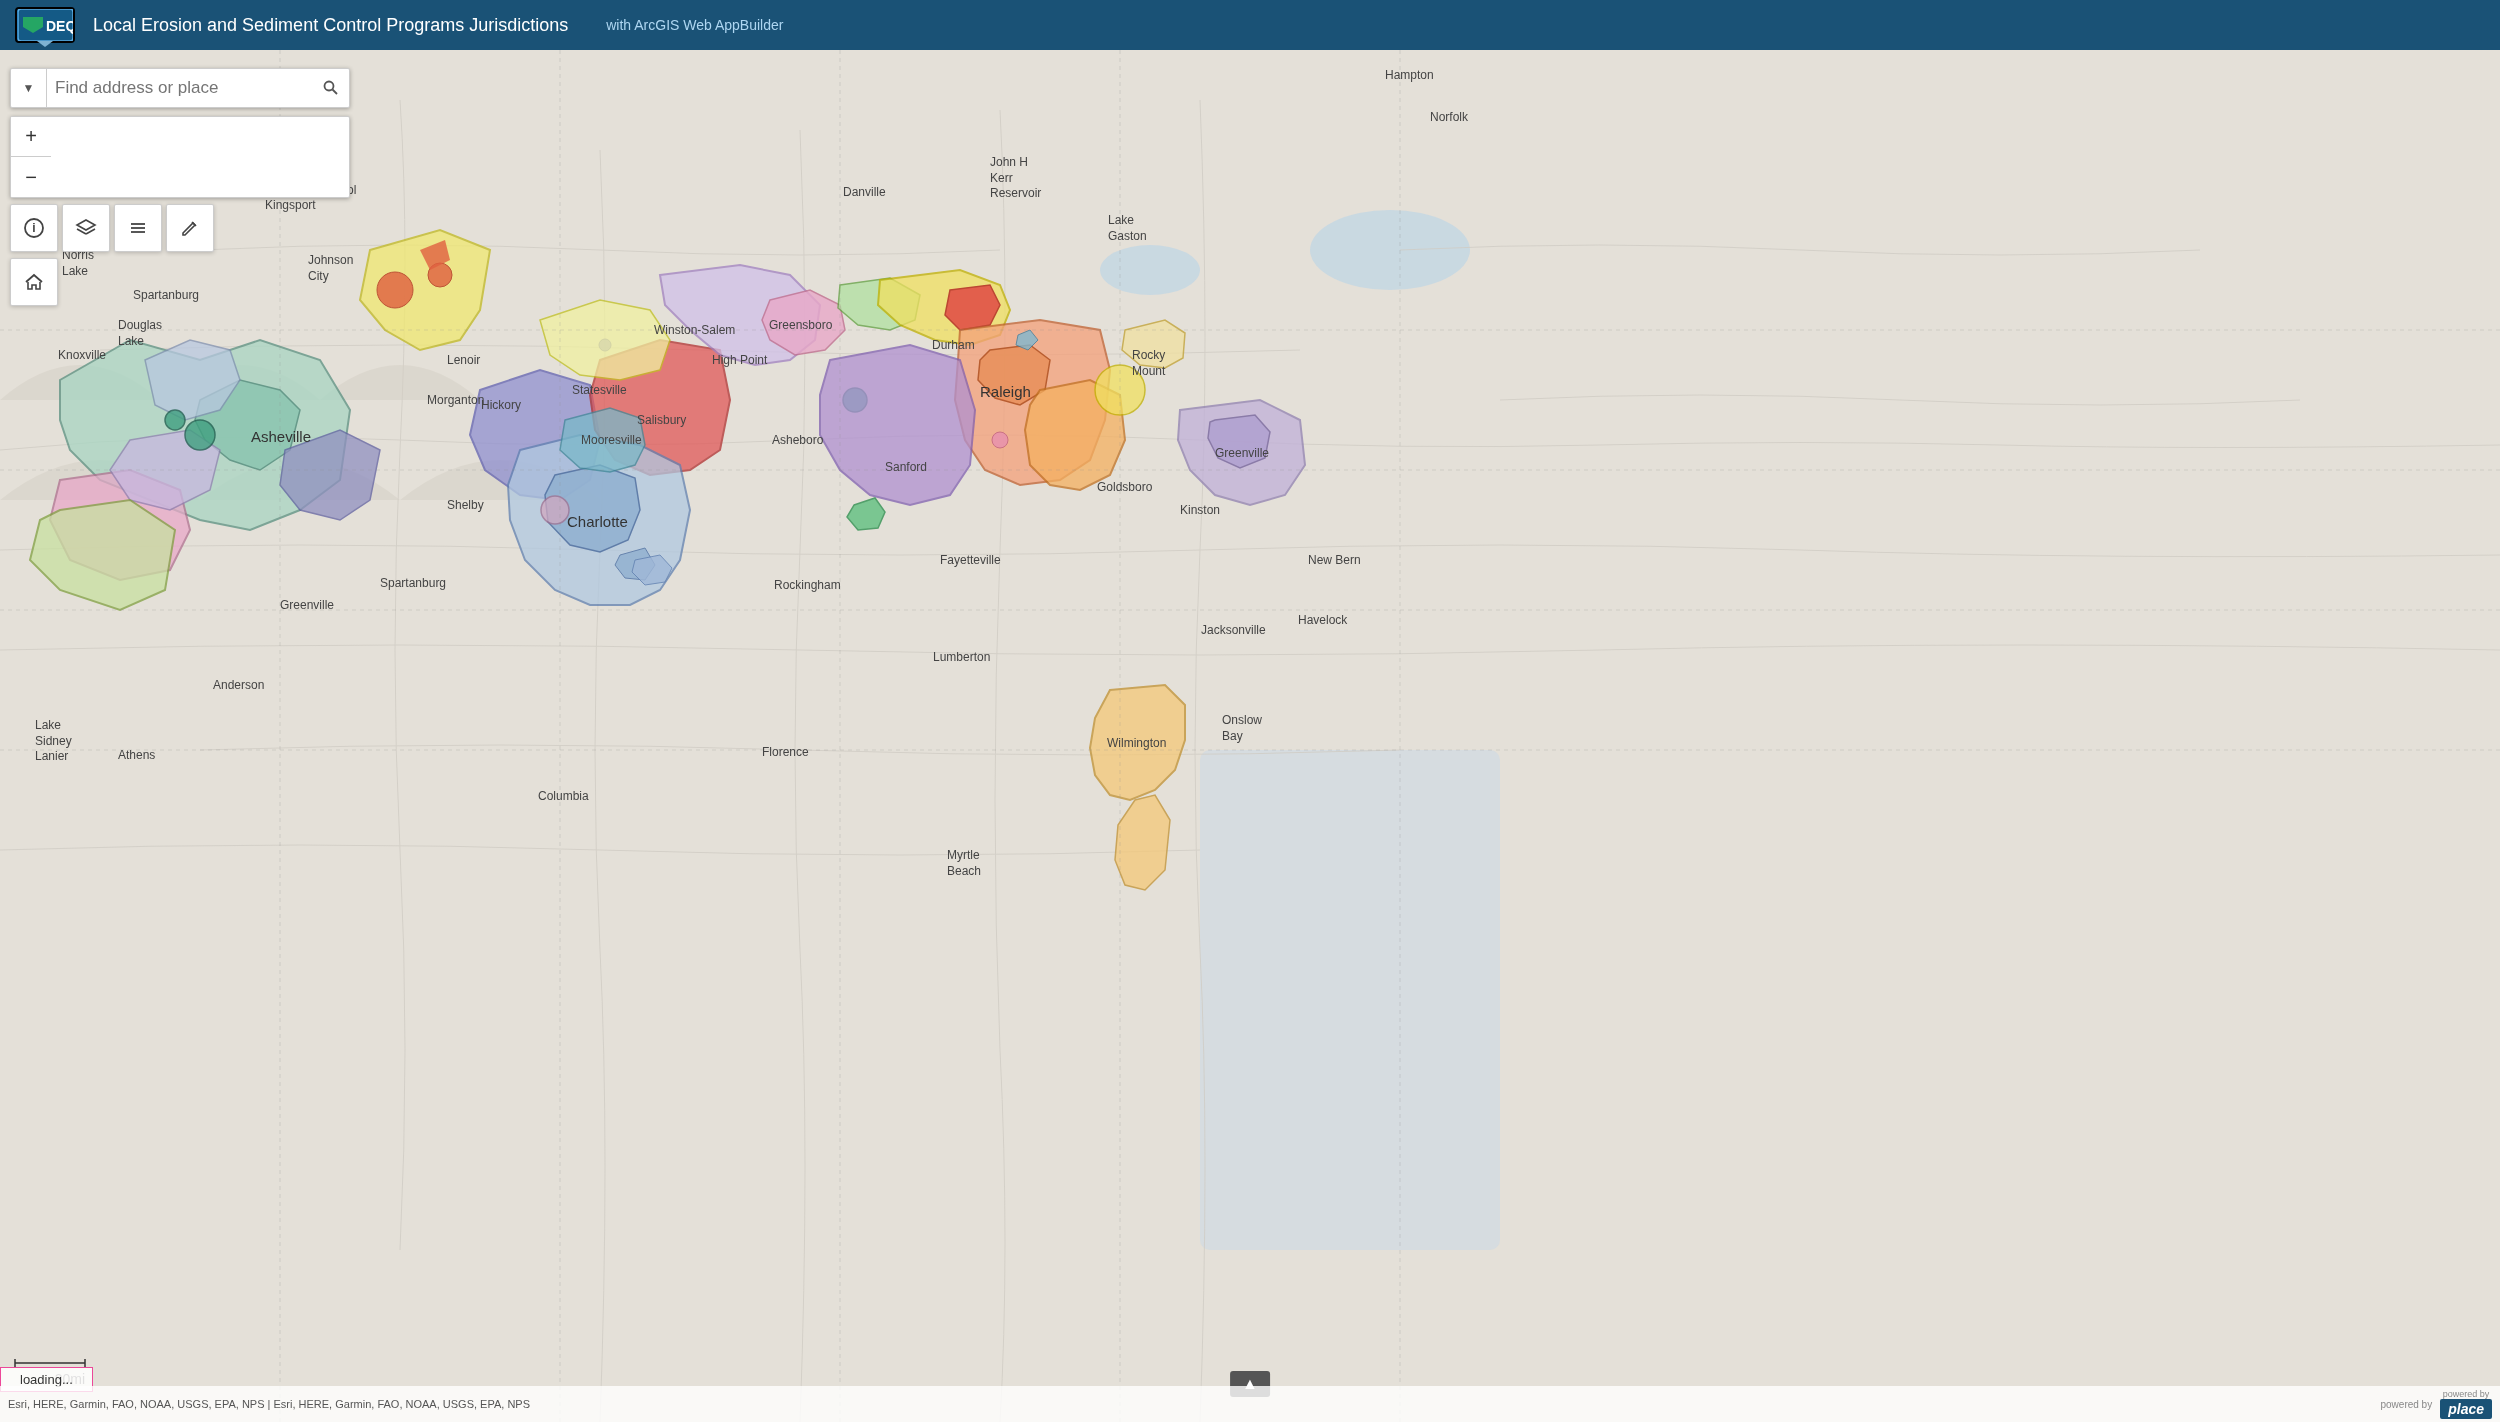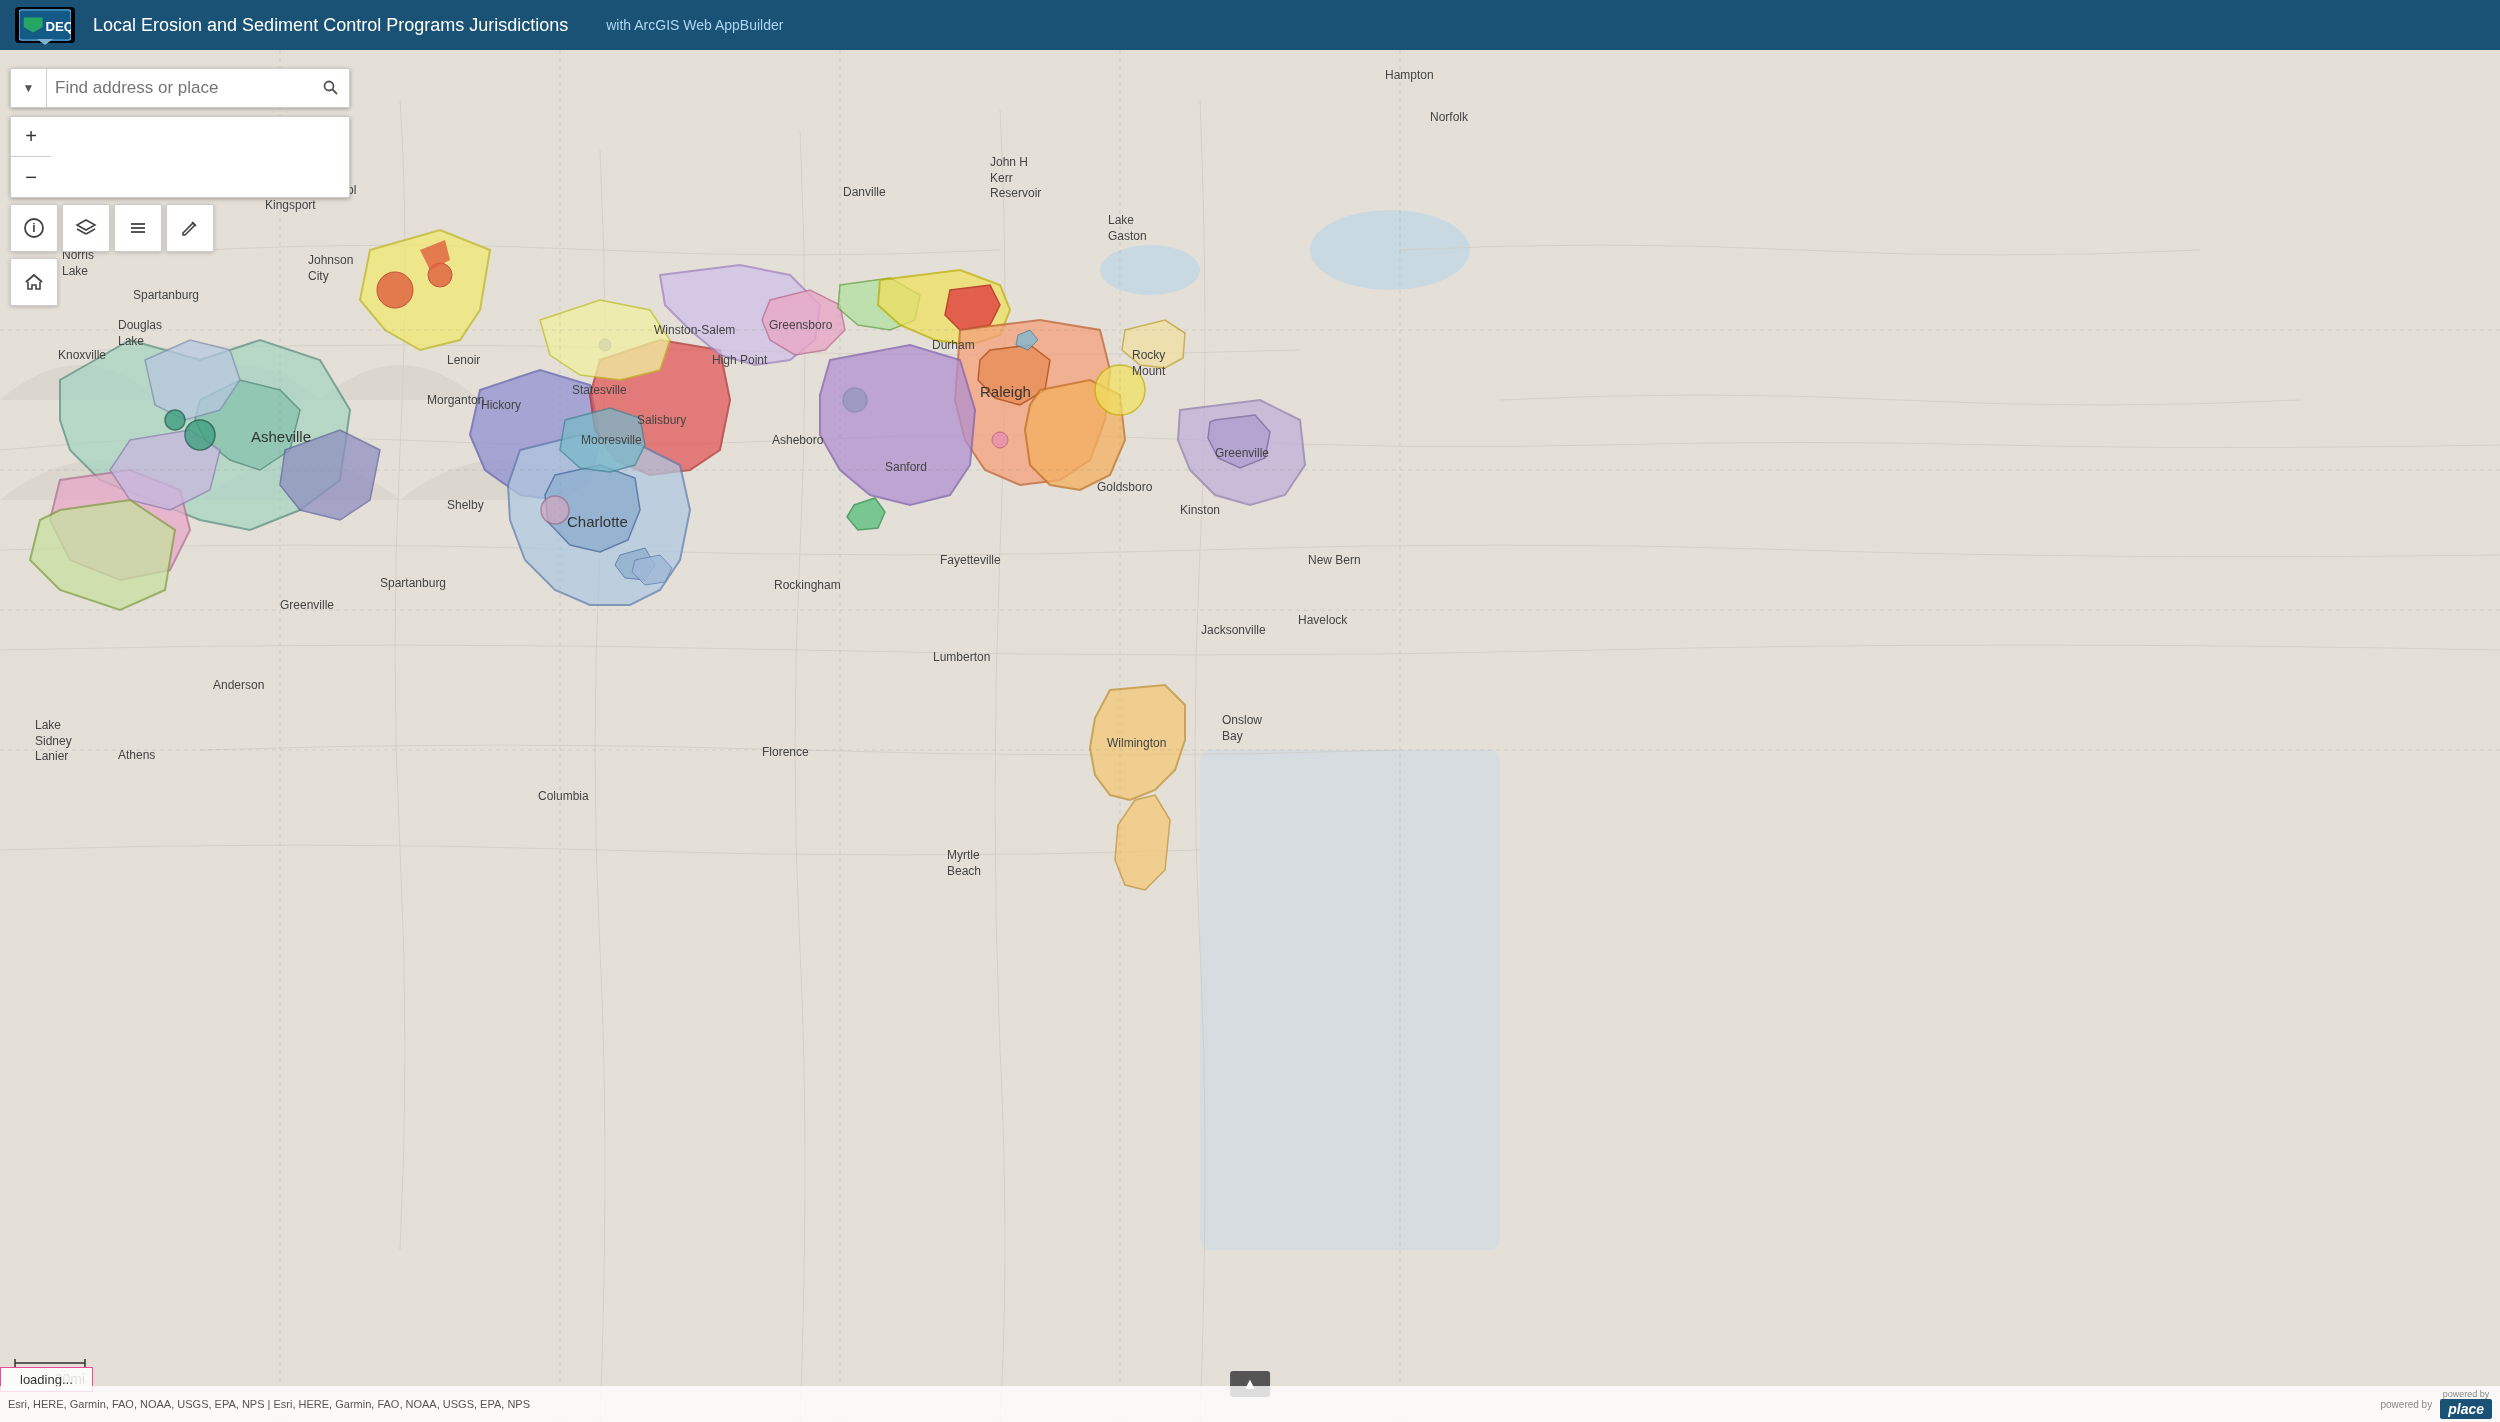--- a/index.html
+++ b/index.html
@@ -16,21 +16,21 @@
       z-index: 100;
       padding: 0 15px;
     }
     #logo-area {
       display: flex;
       align-items: center;
       gap: 8px;
     }
     #logo-badge {
       background: #2e86c1;
-      border: 4px solid #000000;
+      border: 2px solid #000000;
       border-radius: 4px;
       width: 60px;
       height: 36px;
       display: flex;
       align-items: center;
       justify-content: center;
       font-weight: bold;
       color: white;
       font-size: 18px;
       position: relative;

